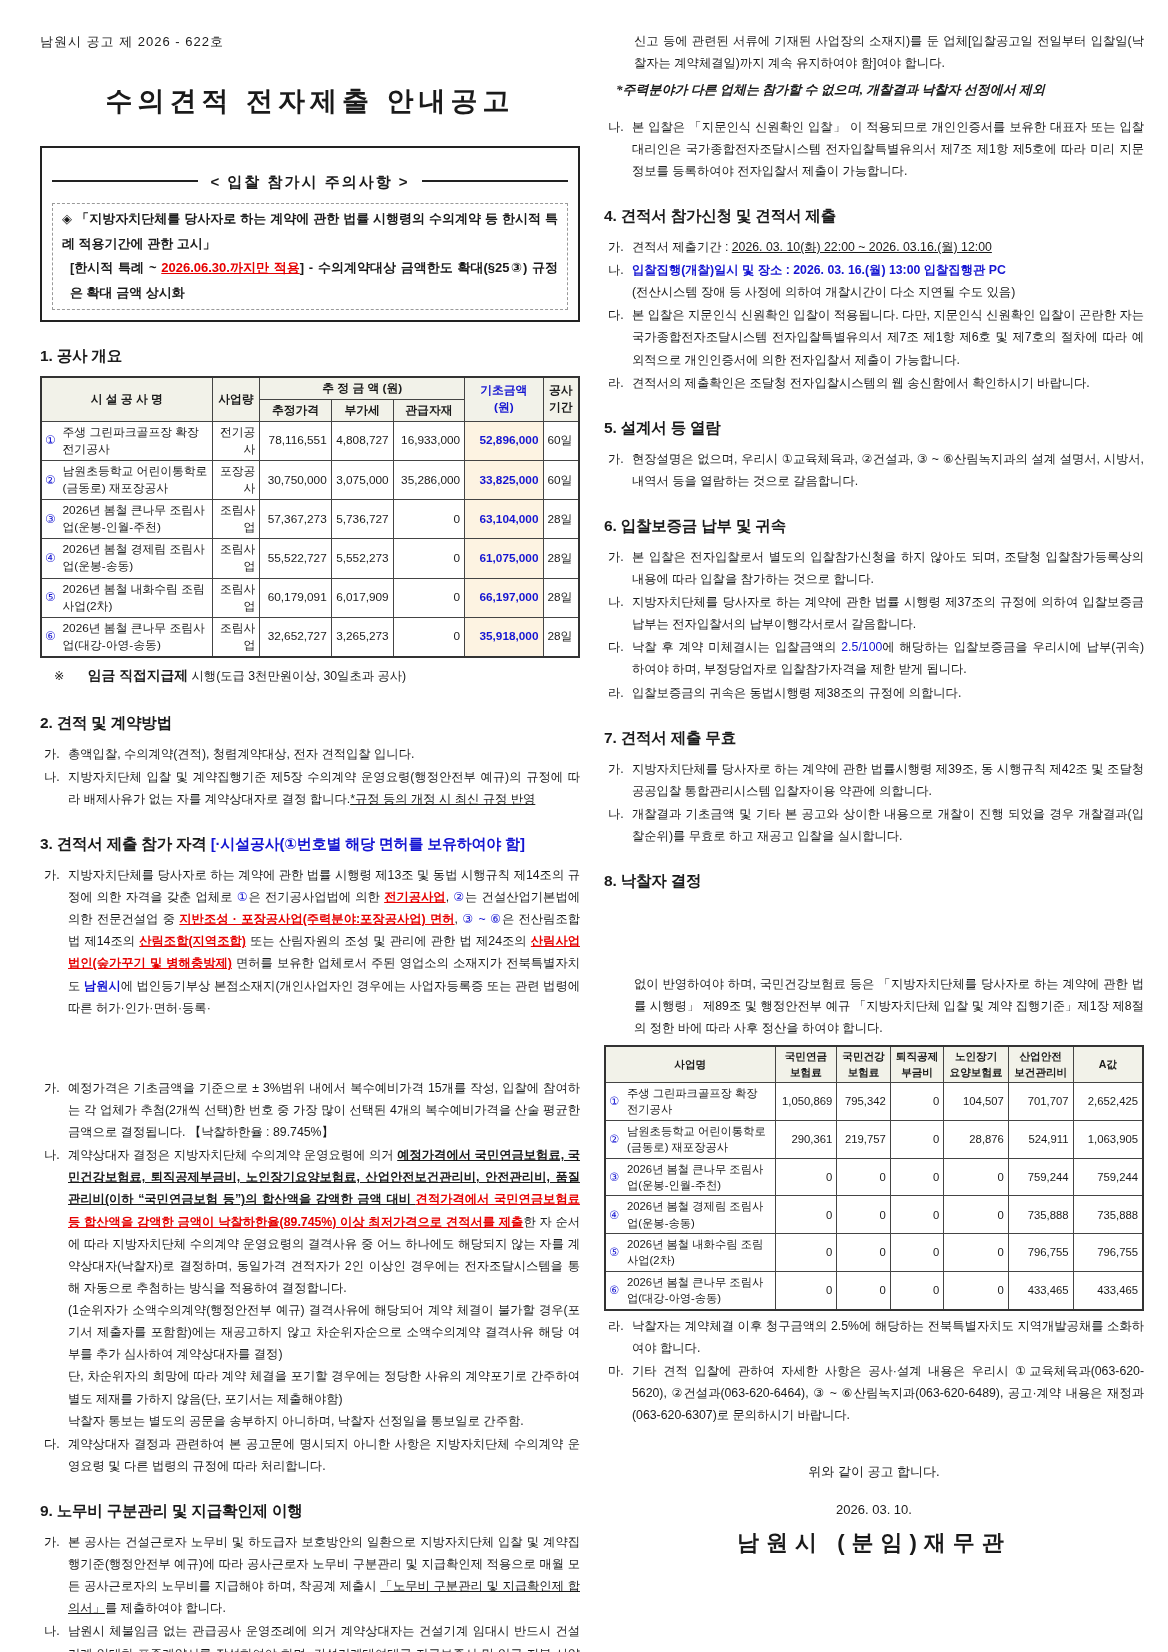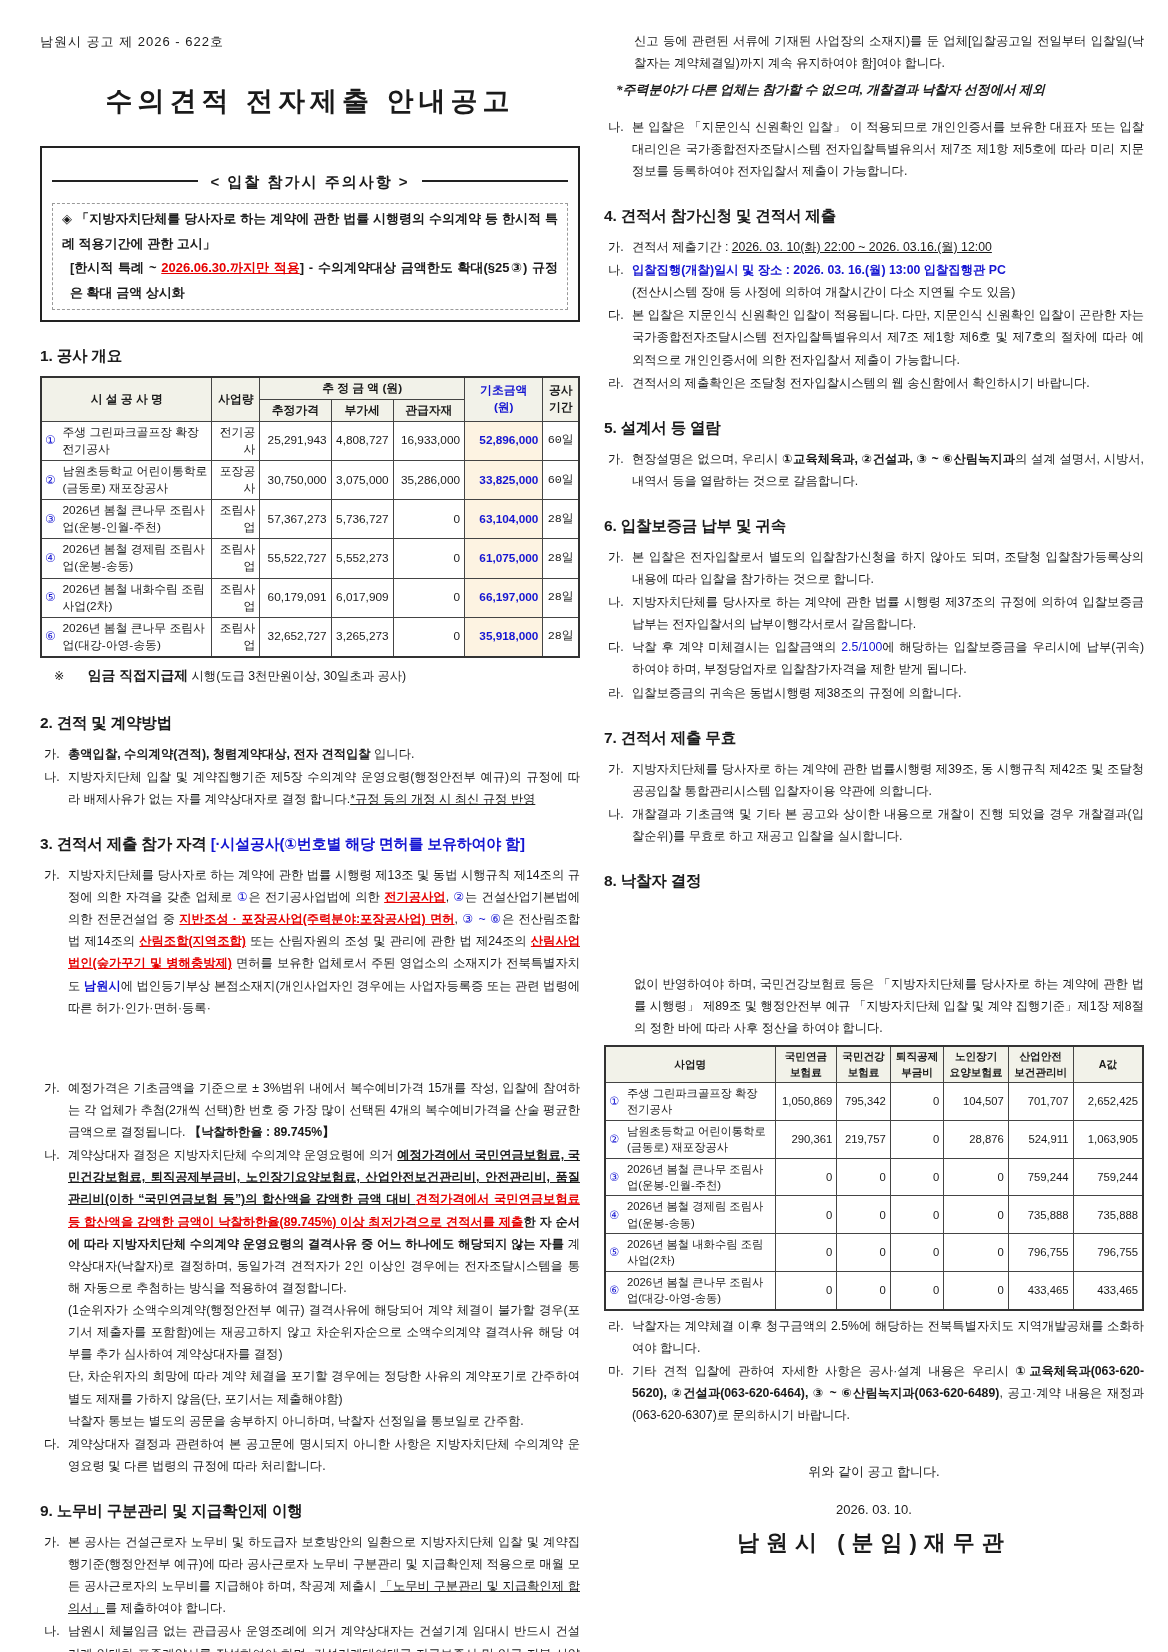--- a/index.html
+++ b/index.html
@@ -29,42 +29,42 @@
   .cl{margin:0;}
   .cl+.cl{padding-left:8px;}
   
   .h{font-size:15.5px;font-weight:bold;margin:20px 0 6px;letter-spacing:-0.2px;}
   .h .s-blue-b{font-size:15px;}
   
   .li{display:flex;align-items:flex-start;margin:1px 0;}
   .lb{flex:0 0 28px;padding-left:4px;}
   .tx{flex:1;text-align:justify;}
   
-  .s-b{font-weight:bold;}
+  .s-b{font-weight:normal;}
   .s-b-lg{font-weight:bold;font-size:13.8px;margin-left:20px;}
   .s-u{text-decoration:underline;}
   .s-bu{font-weight:bold;text-decoration:underline;}
   .s-red-u{color:var(--red);font-weight:bold;text-decoration:underline;}
   .s-blue{color:var(--blue);}
   .s-blue-b{color:var(--blue);font-weight:bold;}
   .s-nl{display:block;}
   
   table.t{border-collapse:collapse;width:100%;margin:6px 0 4px;border:2px solid #333;padding-left:24px;}
   table.t th,table.t td{border:1px solid var(--border);padding:2px 4px;line-height:1.45;}
   table.t th{background:var(--thbg);font-weight:bold;text-align:center;}
   .pre{white-space:pre-line;}
   .t1{font-size:11.8px;}
   .t1 .hbase{color:var(--blue);}
   .t1 .col-no{color:var(--blue);border-right:0;width:18px;padding:2px 0 2px 3px;text-align:left;}
   .t1 .col-name{border-left:0;width:172px;text-align:left;}
   .t1 .col-qty{width:52px;text-align:right;}
   .t1 .col-est,.t1 .col-vat,.t1 .col-mat{text-align:right;}
   .t1 .col-est{width:72px;}.t1 .col-vat{width:62px;}.t1 .col-mat{width:72px;}
   .t1 .col-base{width:80px;text-align:right;background:var(--basebg);color:var(--blue);font-weight:bold;}
-  .t1 .col-period{width:38px;text-align:center;font-family:Liberation Mono, monospace;}
+  .t1 .col-period{width:38px;text-align:left;}
   .t2{font-size:11.3px;}
   .t2 th{font-size:10.6px;}
   .t2 .col-no{color:var(--blue);border-right:0;width:18px;padding:2px 0 2px 3px;text-align:left;}
   .t2 .col-name{border-left:0;width:152px;text-align:left;}
   .t2 .col-pension,.t2 .col-health,.t2 .col-retire,.t2 .col-care,.t2 .col-safety,.t2 .col-aval{text-align:right;}
   .t2 .col-aval{width:70px;}
   .note{margin:6px 0 2px;padding-left:14px;}
   
   .page3{margin-top:58px;}
   .page4{margin-top:78px;}
@@ -114,21 +114,21 @@
           <th>추정가격</th>
           <th>부가세</th>
           <th>관급자재</th>
         </tr>
       </thead>
       <tbody>
           <tr>
             <td class="col-no">①</td>
             <td class="col-name">주생 그린파크골프장 확장 전기공사</td>
             <td class="col-qty">전기공사</td>
-            <td class="col-est">25,291,943</td>
+            <td class="col-est">78,116,551</td>
             <td class="col-vat">4,808,727</td>
             <td class="col-mat">16,933,000</td>
             <td class="col-base">52,896,000</td>
             <td class="col-period">60일</td>
           </tr>
           <tr>
             <td class="col-no">②</td>
             <td class="col-name">남원초등학교 어린이통학로(금동로) 재포장공사</td>
             <td class="col-qty">포장공사</td>
             <td class="col-est">30,750,000</td>

